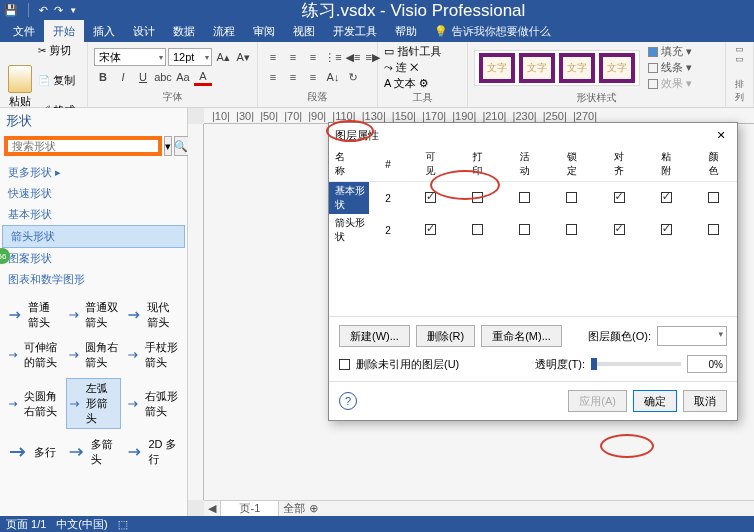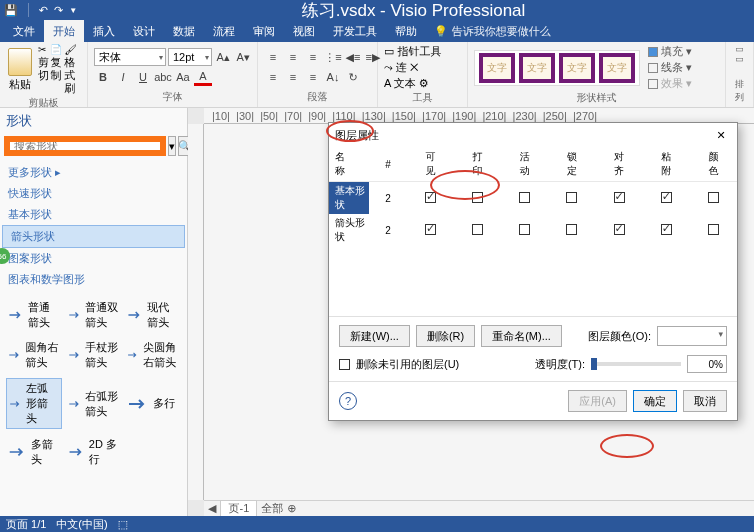--- a/index.html
+++ b/index.html
@@ -26,21 +26,21 @@
 .icon-btn{width:18px;height:18px;display:flex;align-items:center;justify-content:center;color:#444;cursor:pointer}
 .shape-gallery{display:flex;gap:4px;padding:2px 4px;border:1px solid #dcdcdc;background:#fff}
 .shape-sw{width:36px;height:30px;border:4px solid #701a75;background:#fdf6e9;display:flex;align-items:center;justify-content:center;color:#bfa06a;font-size:10px}
 .fill-opts{display:flex;flex-direction:column;gap:1px;font-size:10px;color:#555;margin-left:4px}
 .fill-opts div{display:flex;align-items:center;gap:3px}
 .sq{width:10px;height:10px;border:1px solid #888}
 .workspace{position:absolute;top:108px;left:0;right:0;bottom:16px;display:flex}
 .shapes-panel{width:188px;background:#f9f9f9;border-right:1px solid #d0d0d0;display:flex;flex-direction:column}
 .shapes-title{padding:4px 6px;font-size:13px;color:#2b579a}
 .search-row{display:flex;padding:2px 4px;gap:2px}
-.search-input{flex:1;border:6px solid #f97316;height:20px;padding:0 4px;background:#fff}
+.search-input{flex:1;border:4px solid #f97316;height:20px;padding:0 4px;background:#fff}
 .search-btn{width:20px;height:20px;border:1px solid #ababab;background:#f0f0f0;display:flex;align-items:center;justify-content:center}
 .cat-list{padding:4px 0}
 .cat-item{padding:3px 8px;color:#3b6fb6;cursor:pointer;font-size:11px}
 .cat-item.sel{background:#cfe3f7;border:1px solid #8fb8e8;margin:0 2px}
 .badge{position:absolute;left:-6px;top:248px;width:16px;height:16px;background:#4caf50;border-radius:50%;color:#fff;font-size:8px;display:flex;align-items:center;justify-content:center}
 .arrow-grid{display:grid;grid-template-columns:1fr 1fr 1fr;gap:6px 4px;padding:4px 6px;overflow:auto}
 .arrow-item{display:flex;align-items:center;gap:4px;padding:2px;cursor:pointer}
 .arrow-item.sel{background:#d6e5f5;border:1px solid #8fb8e8}
 .arrow-ic{width:22px;height:14px;position:relative}
 .canvas{flex:1;background:#e9e9e9;position:relative;overflow:hidden}
@@ -105,21 +105,21 @@
   </div>
 </div>
 
 <div class="ribbon">
   <div class="ribbon-group" style="width:88px">
     <div class="rg-body">
       <div class="paste-btn">
         <div class="paste-icon"></div>
         <span>粘贴</span>
       </div>
-      <div style="display:flex;flex-direction:row;gap:1px">
+      <div style="display:flex;flex-direction:column;gap:17px">
         <div class="clip-mini">✂ <span>剪切</span></div>
         <div class="clip-mini">📄 <span>复制</span></div>
         <div class="clip-mini">🖌 <span>格式刷</span></div>
       </div>
     </div>
     <div class="ribbon-label">剪贴板</div>
   </div>
   <div class="ribbon-group" style="width:170px">
     <div class="rg-body">
         <div class="font-box">
@@ -232,20 +232,26 @@
         <div class="arrow-item">
           <svg class="arrow-ic" viewBox="0 0 22 14">
             <path class="arr-svg" d="M2 7 L16 7 M12 3 L16 7 L12 11"></path>
           </svg>
           <span>现代箭头</span>
         </div>
         <div class="arrow-item">
           <svg class="arrow-ic" viewBox="0 0 22 14">
             <path class="arr-svg" d="M2 7 L16 7 M12 3 L16 7 L12 11"></path>
           </svg>
+          <span>可伸缩的箭头</span>
+        </div>
+        <div class="arrow-item">
+          <svg class="arrow-ic" viewBox="0 0 22 14">
+            <path class="arr-svg" d="M2 7 L16 7 M12 3 L16 7 L12 11"></path>
+          </svg>
           <span>圆角右箭头</span>
         </div>
         <div class="arrow-item">
           <svg class="arrow-ic" viewBox="0 0 22 14">
             <path class="arr-svg" d="M2 7 L16 7 M12 3 L16 7 L12 11"></path>
           </svg>
           <span>手杖形箭头</span>
         </div>
         <div class="arrow-item">
           <svg class="arrow-ic" viewBox="0 0 22 14">
@@ -287,21 +293,21 @@
   </div>
 
   <div class="canvas">
     <div class="ruler-h">
       <span style="padding:2px 8px">|10|&nbsp;&nbsp;|30|&nbsp;&nbsp;|50|&nbsp;&nbsp;|70|&nbsp;&nbsp;|90|&nbsp;&nbsp;|110|&nbsp;&nbsp;|130|&nbsp;&nbsp;|150|&nbsp;&nbsp;|170|&nbsp;&nbsp;|190|&nbsp;&nbsp;|210|&nbsp;&nbsp;|230|&nbsp;&nbsp;|250|&nbsp;&nbsp;|270|</span>
     </div>
     <div class="ruler-v"></div>
     <div class="page-area"></div>
     <div class="page-tabs">
       <span>◀</span>
-      <span style="background:#fff;border:1px solid #ccc;padding:0 7px">页-1</span>
+      <span style="background:#fff;border:1px solid #ccc;padding:0 18px">页-1</span>
       <span>全部</span>
       <span>⊕</span>
     </div>
   </div>
 </div>
 
 <div class="dialog">
   <div class="dlg-title">
     <span>图层属性</span>
     <span class="dlg-close">✕</span>

